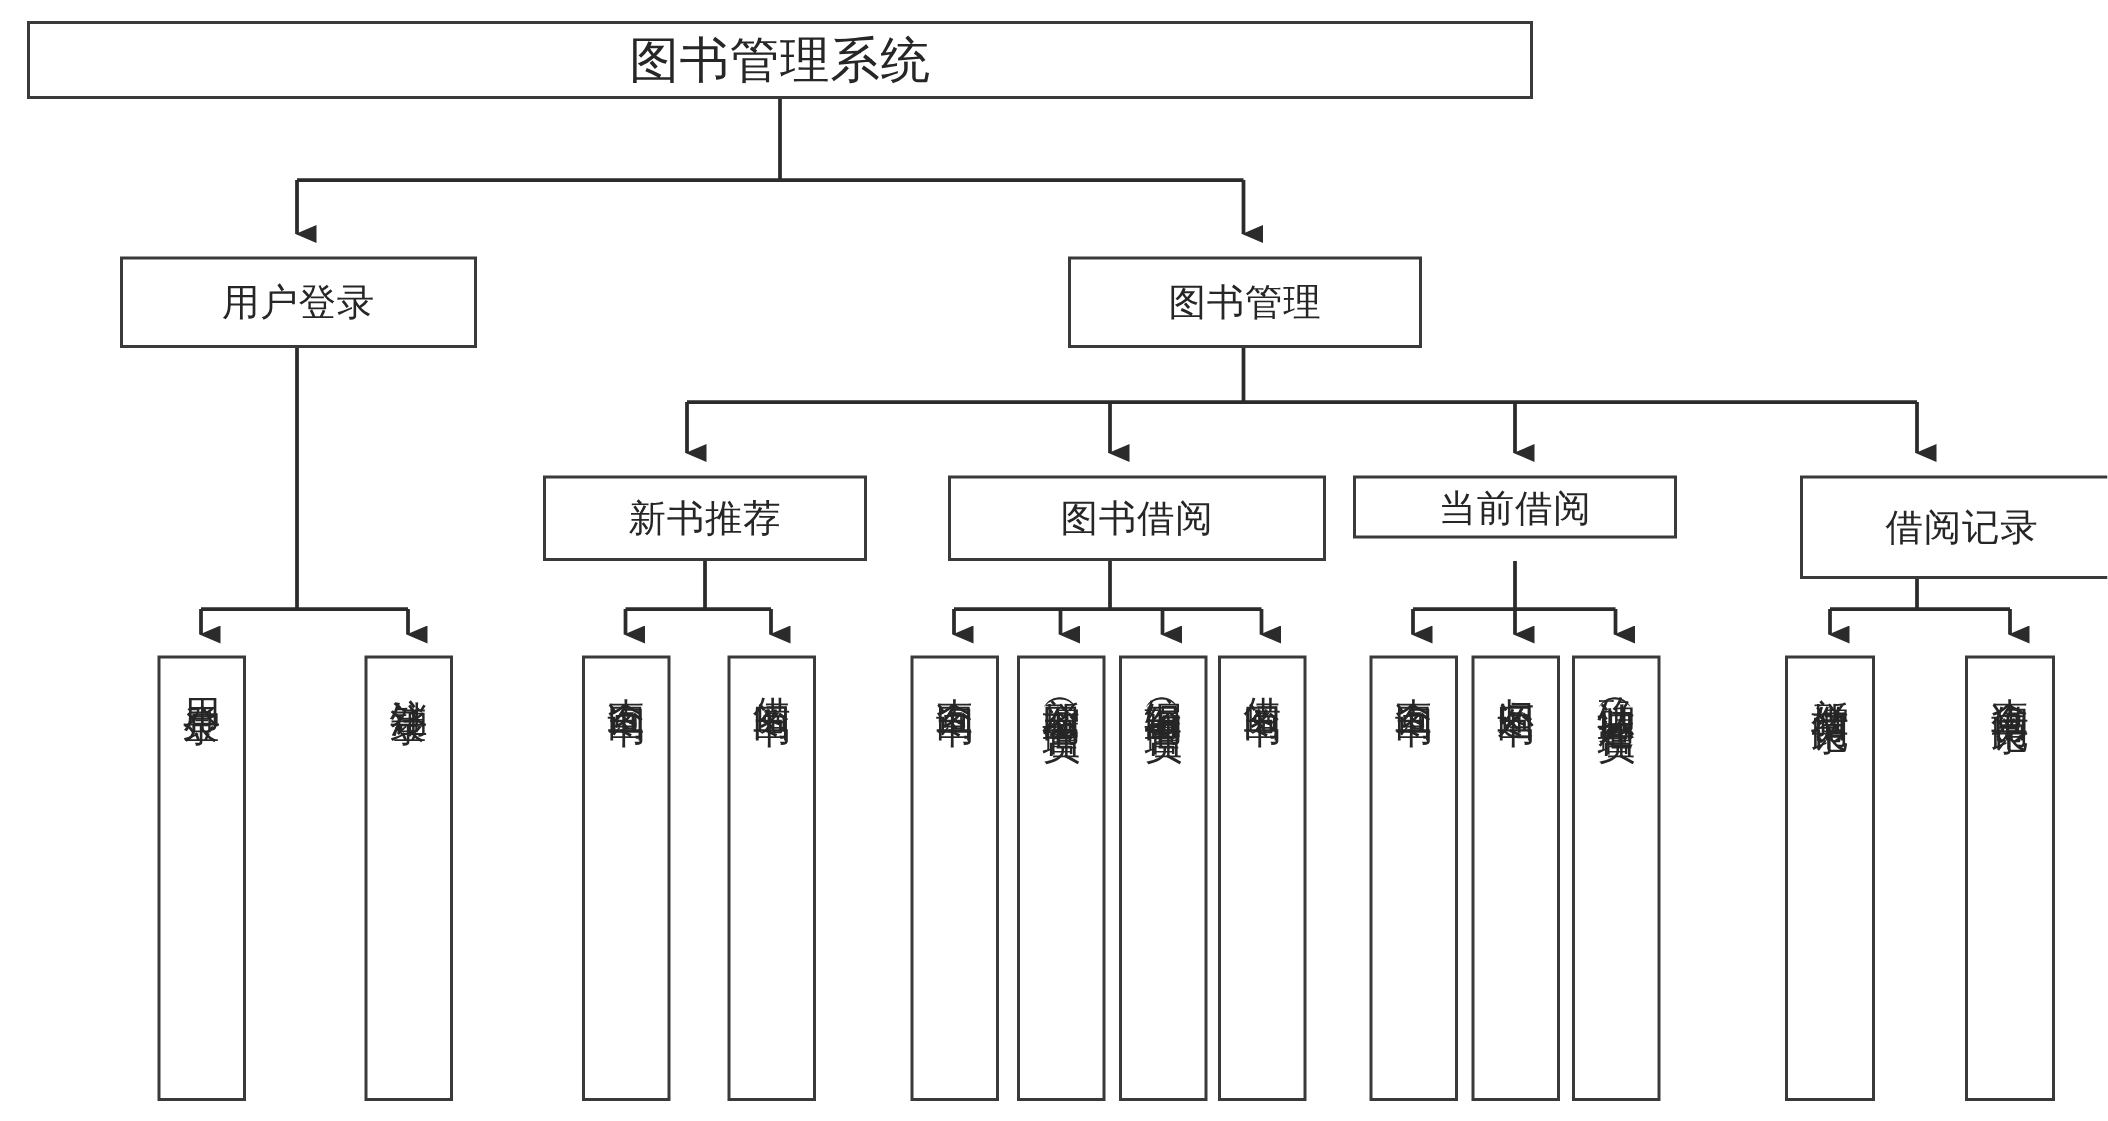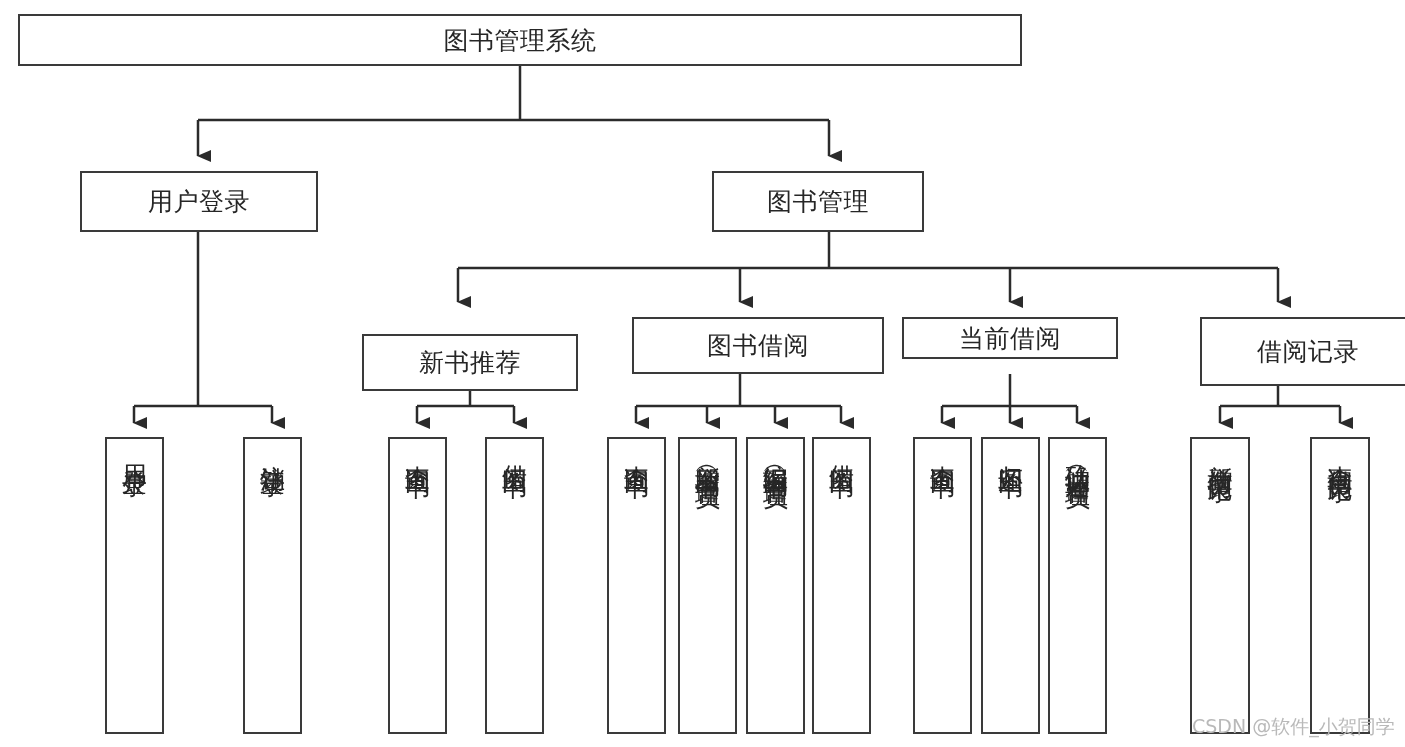--- a/index.html
+++ b/index.html
@@ -41,21 +41,21 @@
     text-align: center;
     line-height: 1.16;
     letter-spacing: 0.5px;
     white-space: nowrap;
   }
   
   .node.horiz .node-label {
     font-size: 25px;
   }
   .node.root .node-label {
-    font-size: 25px;
+    font-size: 33px;
   }
   
   .node.vert {
     align-items: flex-start;
     justify-content: center;
     padding-top: 6px;
   }
   .node.vert .node-label {
     writing-mode: vertical-rl;
     text-orientation: upright;
@@ -131,25 +131,25 @@
     </g>
   </svg>
 
   <div class="node root horiz" style="left:18px; top:14px; width:1004px; height:52px;">
     <span class="node-label">图书管理系统</span>
   </div>
 
   <div class="node horiz" style="left:80px; top:171px; width:238px; height:61px;">
     <span class="node-label">用户登录</span>
   </div>
-  <div class="node horiz" style="left:712px; top:171px; width:212px; height:61px;">
+  <div class="node horiz" style="left:712px; top:171px; width:236px; height:61px;">
     <span class="node-label">图书管理</span>
   </div>
 
-  <div class="node horiz" style="left:362px; top:317px; width:216px; height:57px;margin-top:17px;">
+  <div class="node horiz" style="left:362px; top:317px; width:216px; height:57px;">
     <span class="node-label">新书推荐</span>
   </div>
   <div class="node horiz" style="left:632px; top:317px; width:252px; height:57px;">
     <span class="node-label">图书借阅</span>
   </div>
   <div class="node horiz" style="left:902px; top:317px; width:216px; height:42px;">
     <span class="node-label">当前借阅</span>
   </div>
   <div class="node horiz" style="left:1200px; top:317px; width:216px; height:69px;">
     <span class="node-label">借阅记录</span>
@@ -192,15 +192,14 @@
     <span class="node-label">确认归还（管理员）</span>
   </div>
 
   <div class="node vert" style="left:1190px; top:437px; width:60px; height:297px;">
     <span class="node-label">新增借阅记录</span>
   </div>
   <div class="node vert" style="left:1310px; top:437px; width:60px; height:297px;">
     <span class="node-label">查询借阅记录</span>
   </div>
 
-  <div class="watermark">CSDN @软件_小贺同学</div>
 
 </div>
 
 </body></html>

